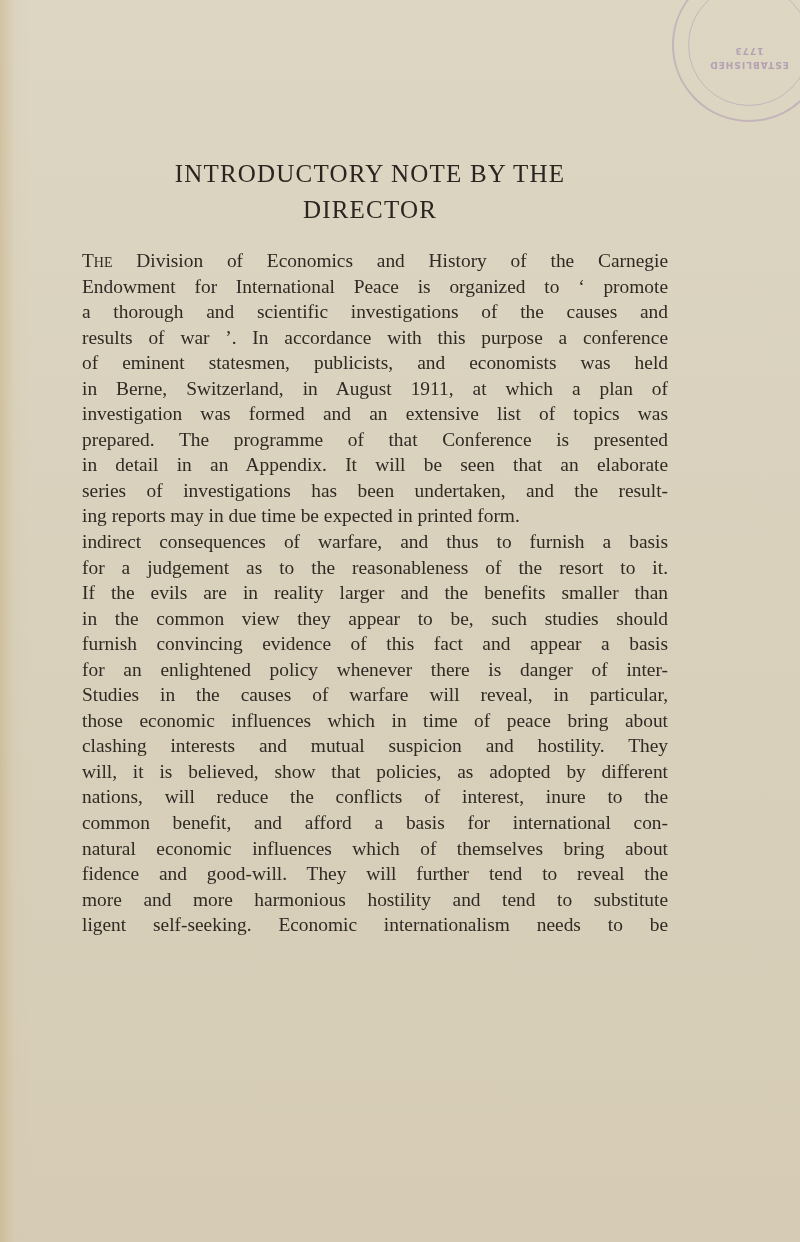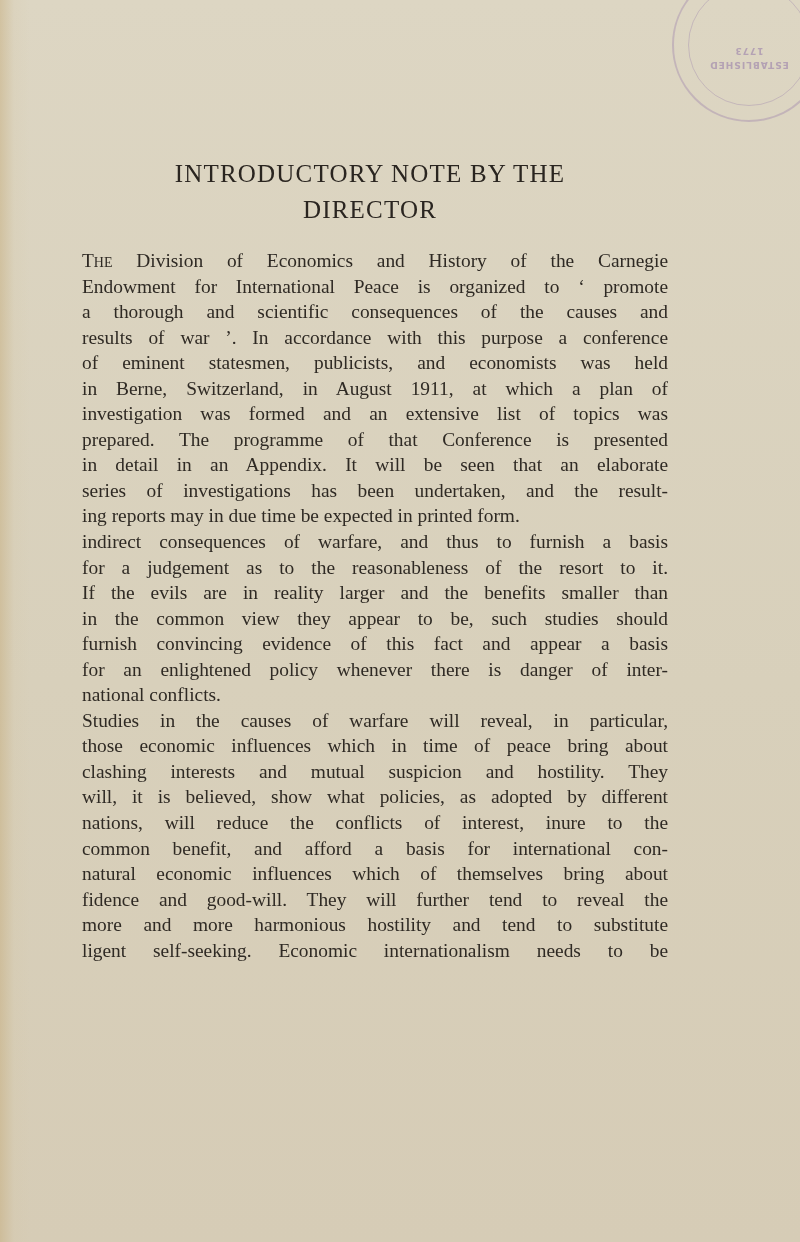--- a/index.html
+++ b/index.html
@@ -99,40 +99,39 @@
   <div class="stamp">
     <div class="stamp-text">ESTABLISHED 1773</div>
   </div>
 
   <h1 class="title title-line1">INTRODUCTORY NOTE BY THE</h1>
   <h1 class="title title-line2">DIRECTOR</h1>
 
   <div class="body-text">
     <span class="line indent"><span class="small-caps">The</span><span> Division of Economics and History of the Carnegie</span></span>
     <span class="line">Endowment for International Peace is organized to ‘ promote</span>
-    <span class="line">a thorough and scientific consequences of the causes and</span>
+    <span class="line">a thorough and scientific investigations of the causes and</span>
     <span class="line">results of war ’.  In accordance with this purpose a conference</span>
     <span class="line">of eminent statesmen, publicists, and economists was held</span>
     <span class="line">in Berne, Switzerland, in August 1911, at which a plan of</span>
     <span class="line">investigation was formed and an extensive list of topics was</span>
     <span class="line">prepared.  The programme of that Conference is presented</span>
     <span class="line">in detail in an Appendix.  It will be seen that an elaborate</span>
     <span class="line">series of investigations has been undertaken, and the result-</span>
     <span class="line last">ing reports may in due time be expected in printed form.</span>
     <span class="line">indirect consequences of warfare, and thus to furnish a basis</span>
     <span class="line">for a judgement as to the reasonableness of the resort to it.</span>
     <span class="line">If the evils are in reality larger and the benefits smaller than</span>
     <span class="line">in the common view they appear to be, such studies should</span>
     <span class="line">furnish convincing evidence of this fact and appear a basis</span>
     <span class="line">for an enlightened policy whenever there is danger of inter-</span>
-    <span class="line last">national conflicts.</span>
     <span class="line indent">Studies in the causes of warfare will reveal, in particular,</span>
     <span class="line">those economic influences which in time of peace bring about</span>
     <span class="line">clashing interests and mutual suspicion and hostility.  They</span>
-    <span class="line">will, it is believed, show what policies, as adopted by different</span>
+    <span class="line">will, it is believed, show that policies, as adopted by different</span>
     <span class="line">nations, will reduce the conflicts of interest, inure to the</span>
     <span class="line">common benefit, and afford a basis for international con-</span>
     <span class="line">natural economic influences which of themselves bring about</span>
     <span class="line">fidence and good-will.  They will further tend to reveal the</span>
     <span class="line">more and more harmonious hostility and tend to substitute</span>
     <span class="line">ligent self-seeking.  Economic internationalism needs to be</span>
   </div>
 
 </div>
 

